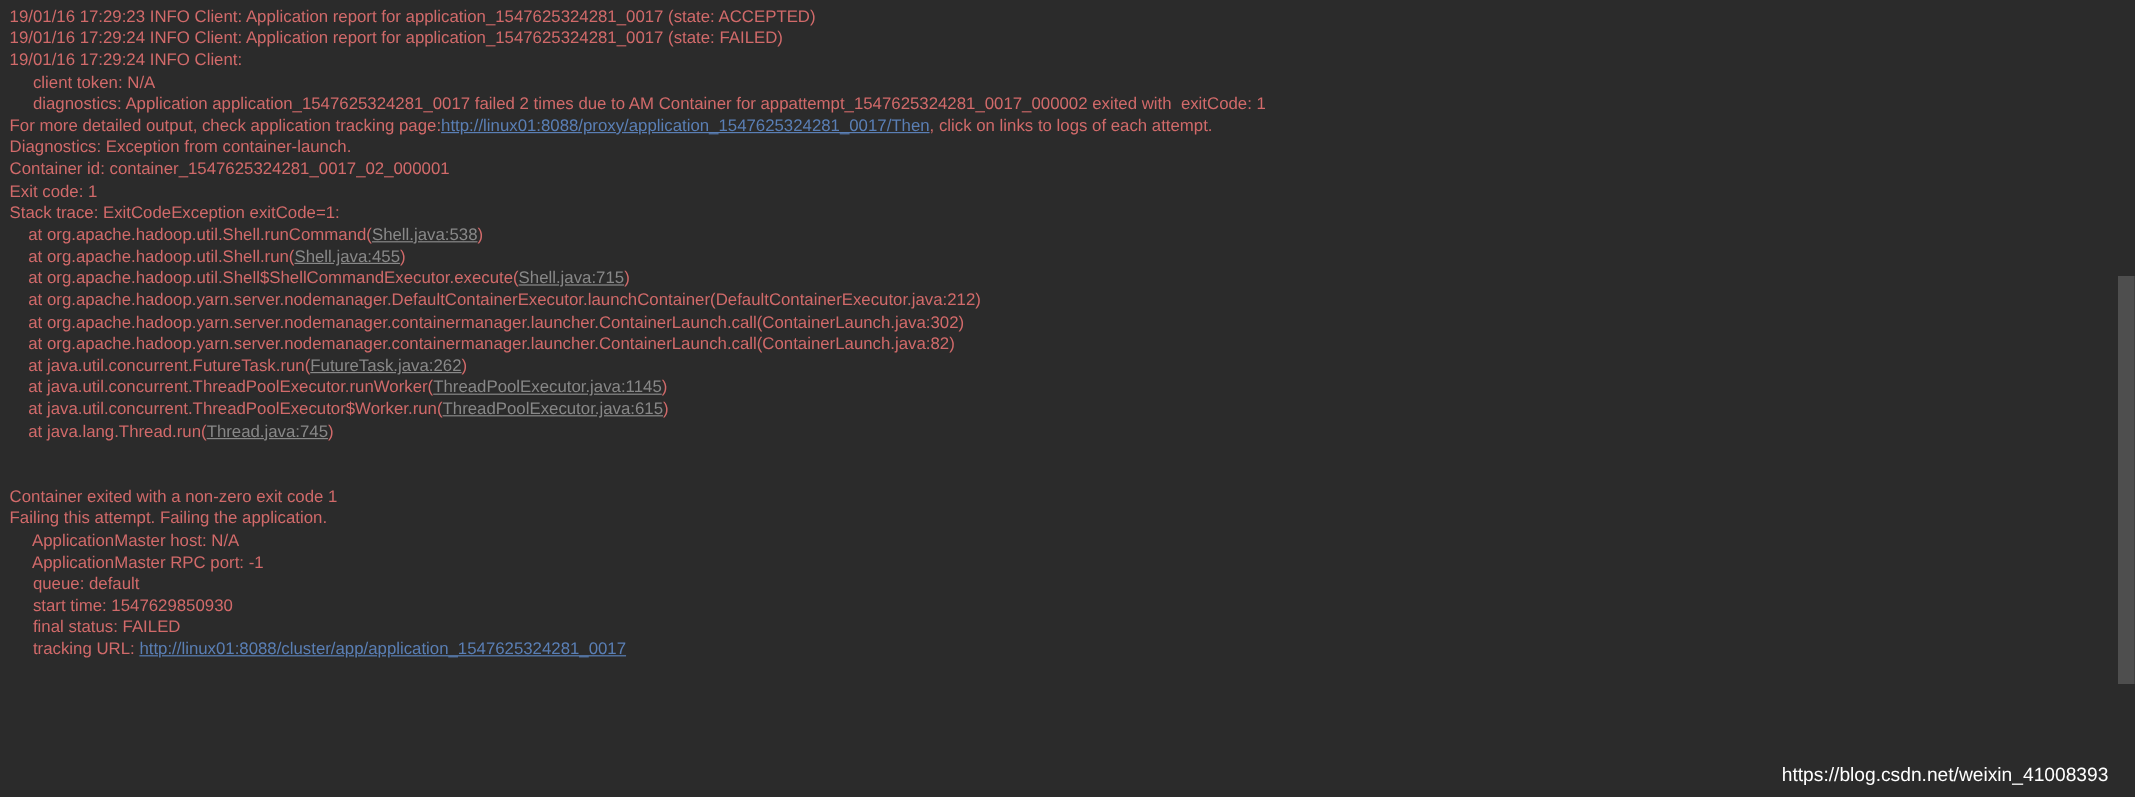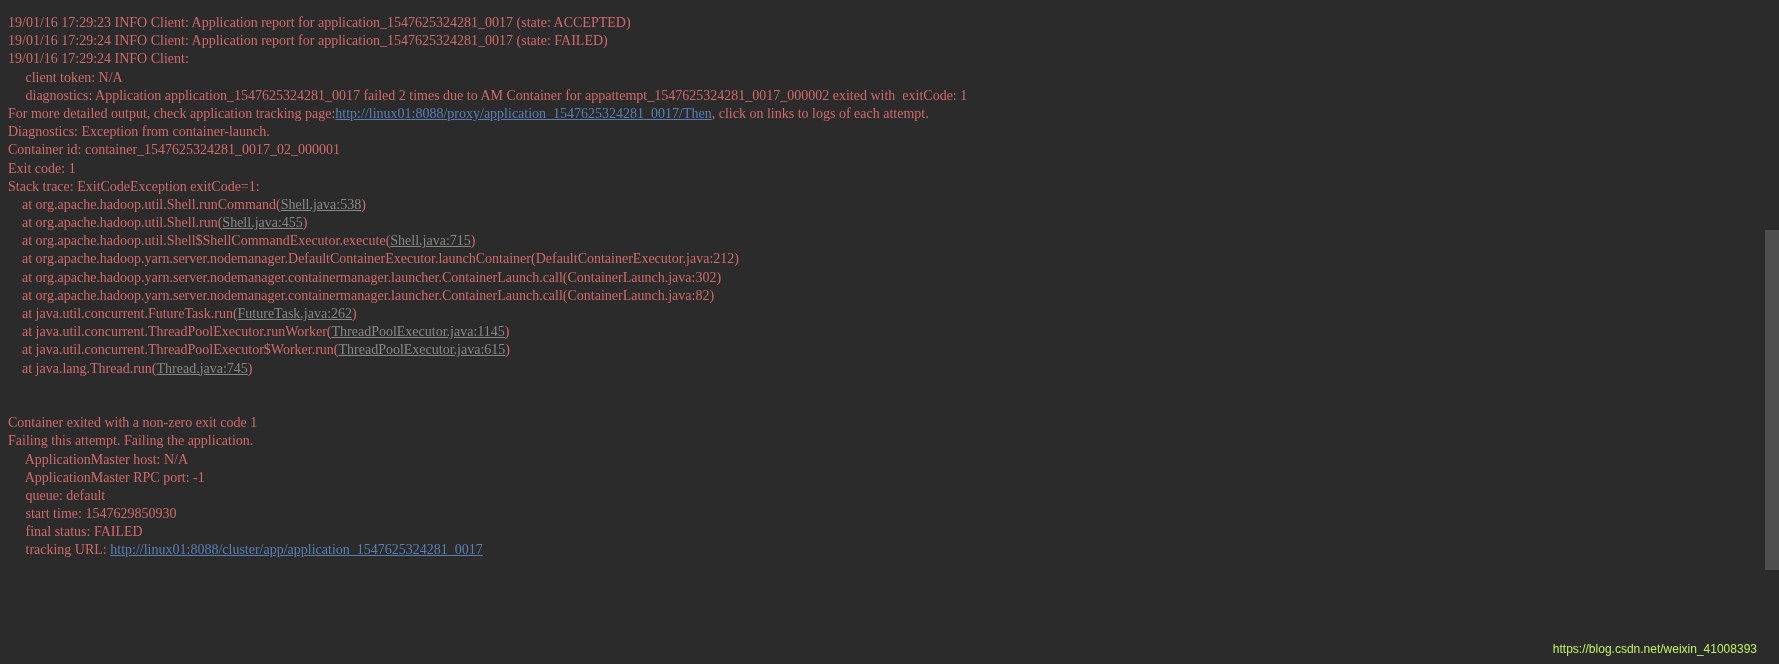--- a/index.html
+++ b/index.html
@@ -10,23 +10,23 @@
     font-family: "Consolas", "Menlo", "DejaVu Sans Mono", monospace;
     font-size: 14px;
     line-height: 1.3;
     width: 1779px;
     height: 664px;
     overflow: hidden;
     position: relative;
   }
   pre {
     margin: 0;
-    padding: 14px 8px;
+    padding: 4px 8px;
     white-space: pre;
-    font-family: Liberation Serif, serif;
+    font-family: Liberation Sans, sans-serif;
   }
   .link {
     color: #5a7fb5;
     text-decoration: underline;
   }
   .srclink {
     color: #888888;
     text-decoration: underline;
   }
   .scrollbar-track {
@@ -41,23 +41,23 @@
     position: absolute;
     right: 0;
     width: 14px;
     background: #4e4e4e;
     border-radius: 0;
   }
   .watermark {
     position: absolute;
     right: 22px;
     bottom: 6px;
-    color: #bef264;
+    color: #ffffff;
     font-family: Arial, sans-serif;
-    font-size: 12px;
+    font-size: 16px;
   }
 </style>
 </head>
 <body>
 
 <pre><span>19/01/16 17:29:23 INFO Client: Application report for application_1547625324281_0017 (state: ACCEPTED)</span>
 <span>19/01/16 17:29:24 INFO Client: Application report for application_1547625324281_0017 (state: FAILED)</span>
 <span>19/01/16 17:29:24 INFO Client: </span>
 <span>     client token: N/A</span>
 <span>     diagnostics: Application application_1547625324281_0017 failed 2 times due to AM Container for appattempt_1547625324281_0017_000002 exited with  exitCode: 1</span>

